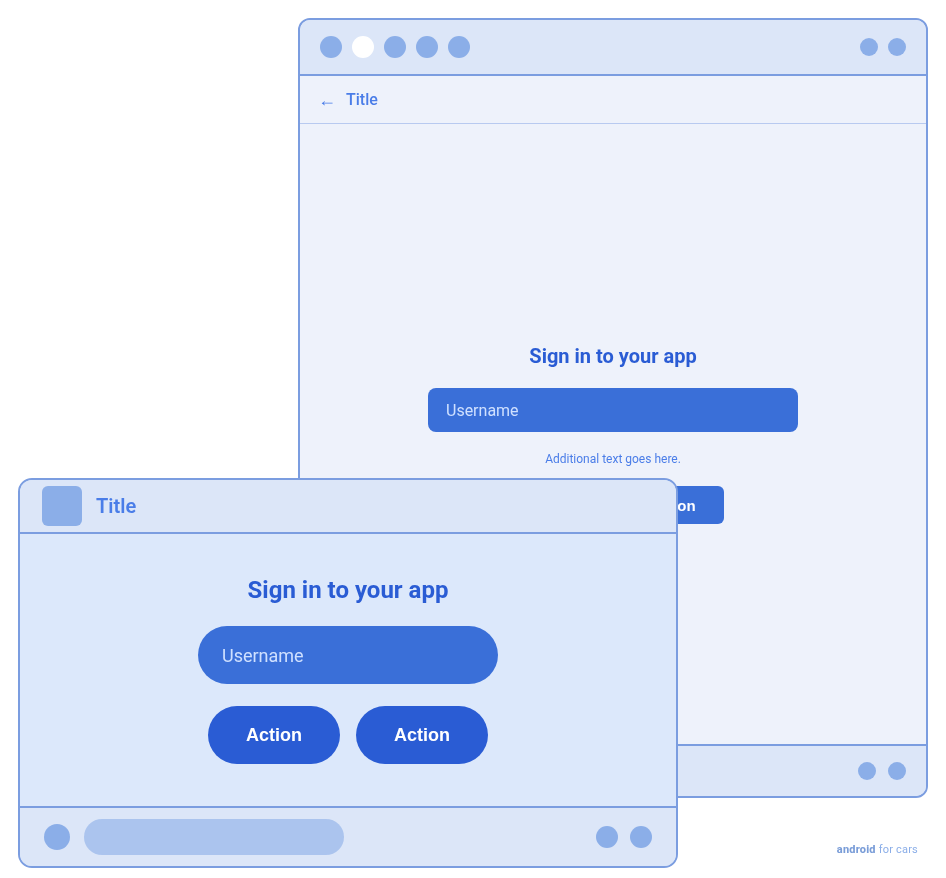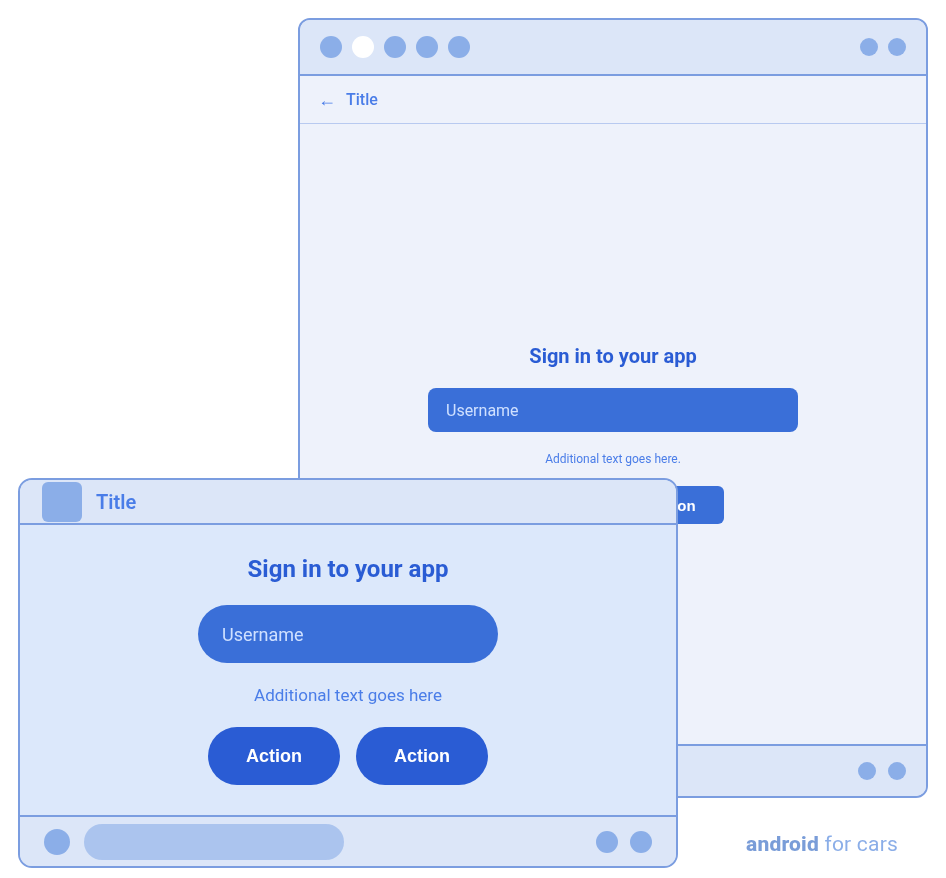--- a/index.html
+++ b/index.html
@@ -263,22 +263,22 @@
       font-size: 18px;
       font-weight: 700;
       cursor: pointer;
       height: 58px;
     }
 
     
     .branding {
       position: absolute;
       bottom: 22px;
-      right: 48px;
-      font-size: 21px;
+      right: 28px;
+      font-size: 11px;
       color: #8baee8;
       letter-spacing: 0.2px;
     }
 
     .branding-bold {
       font-weight: 800;
       color: #7a9dd8;
     }
   </style>
 </head>
@@ -322,21 +322,20 @@
 <div class="car-mockup">
   <div class="car-top-bar">
     <div class="car-title-icon"></div>
     <span class="car-title-text">Title</span>
   </div>
   <div class="car-content">
     <div class="sign-in-title-lg">Sign in to your app</div>
     <div class="username-input-lg">
       <span>Username</span>
     </div>
-    <div class="additional-text-lg">Additional text goes here</div>
     <div class="action-buttons">
       <button class="action-btn-lg">Action</button>
       <button class="action-btn-lg">Action</button>
     </div>
   </div>
   <div class="car-bottom-bar">
     <div class="car-bottom-left">
       <div class="dot dot-lg"></div>
       <div class="pill-nav"></div>
     </div>

